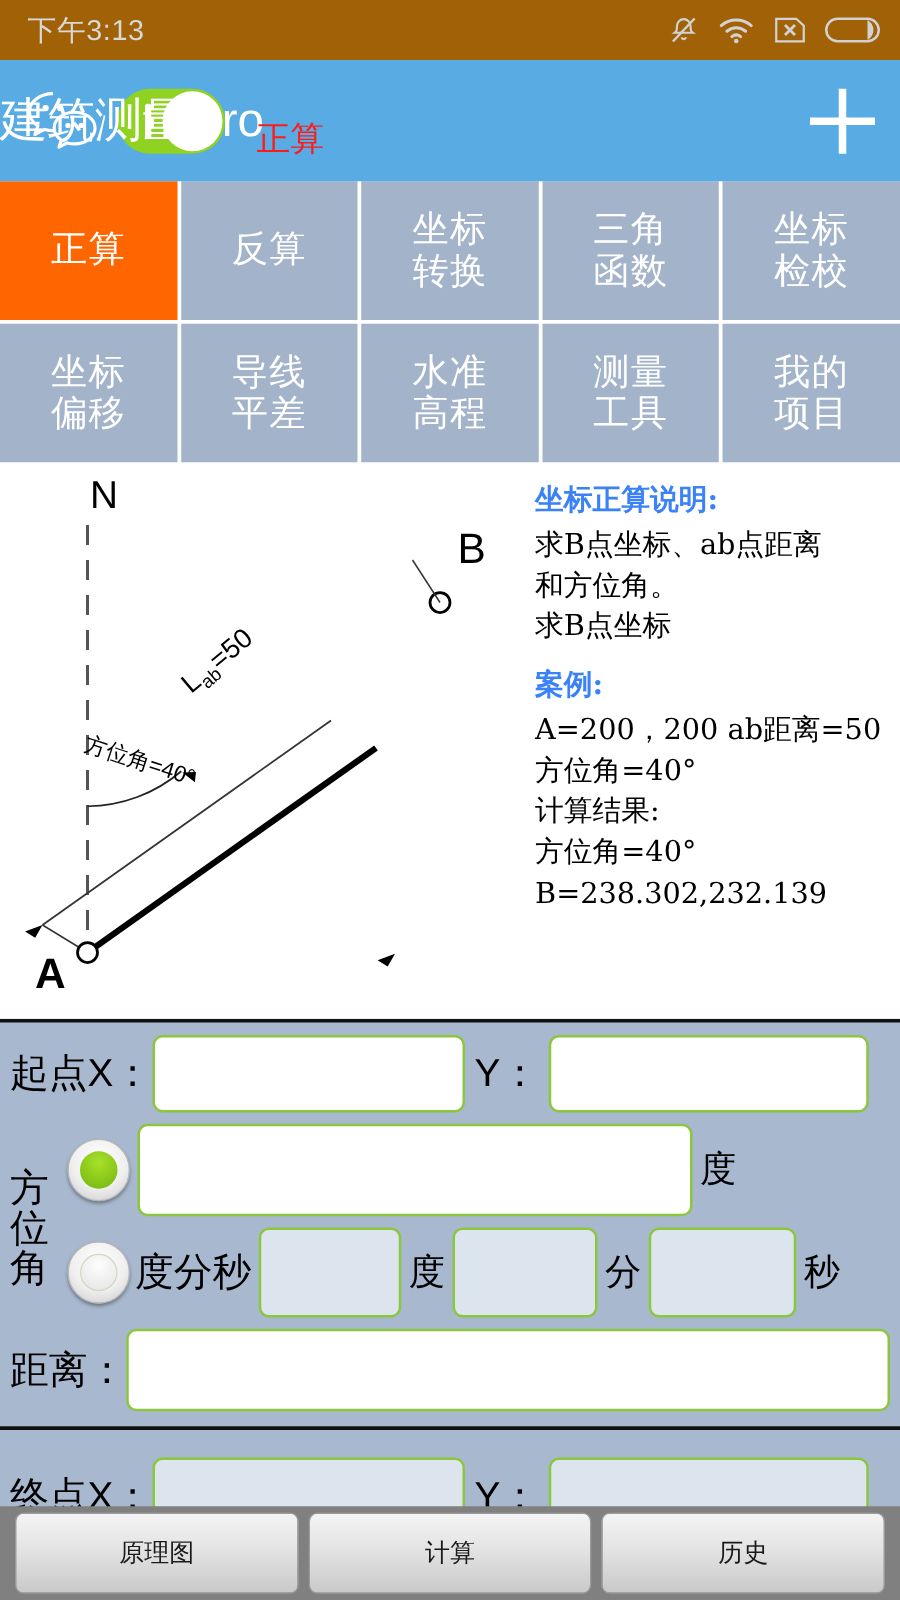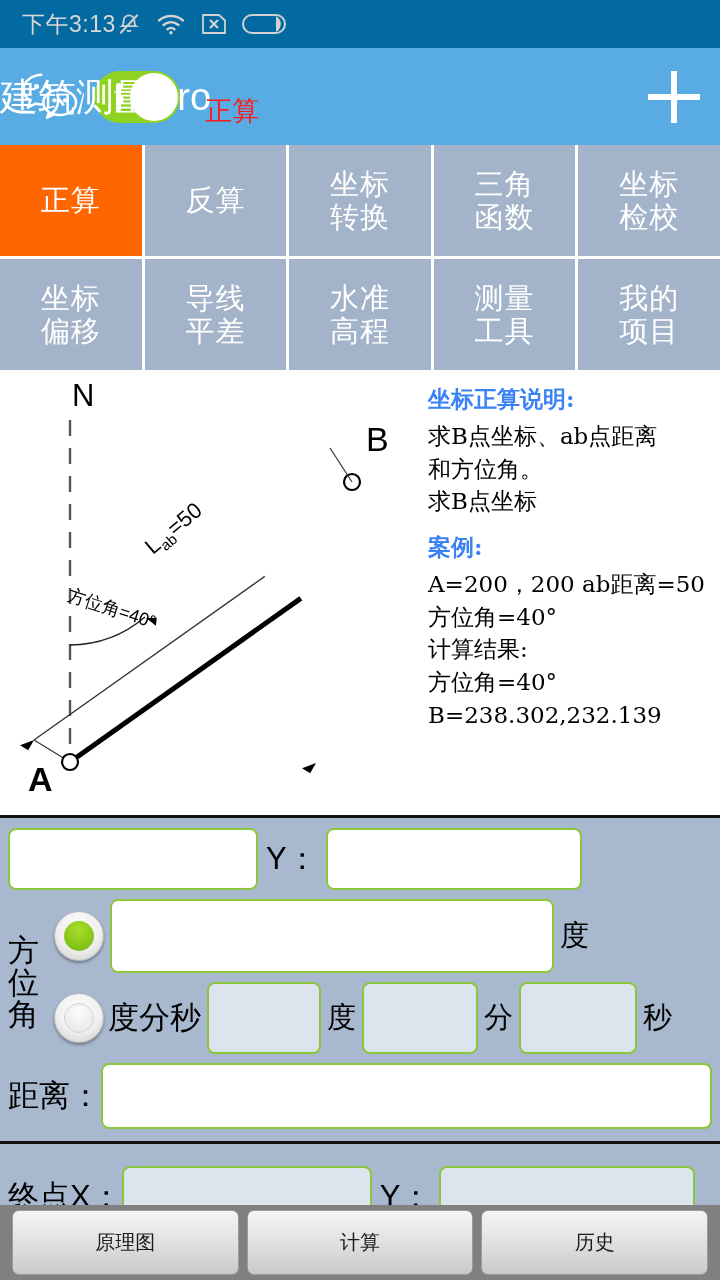--- a/index.html
+++ b/index.html
@@ -5,22 +5,22 @@
   * { margin:0; padding:0; box-sizing:border-box; }
   html,body {
     width:720px; height:1280px;
     font-family:"Liberation Sans","DejaVu Sans",sans-serif;
     background:#fff; overflow:hidden;
   }
   #app { position:relative; width:720px; height:1280px; }
 
   
   .statusbar {
-    height:48px; background:#0369a1; color:#d2d2d2;
-    display:flex; align-items:center; 
+    height:48px; background:#a16207; color:#d2d2d2;
+    display:flex; align-items:center; justify-content:space-between;
     padding:0 14px 0 22px;
   }
   .status-time { font-size:23px; letter-spacing:.5px; color:#d8d8d8; }
   .status-icons { display:flex; align-items:center; gap:14px; }
   .status-icons svg { display:block; }
 
   
   .header {
     height:97px; background:#58ace3; position:relative;
     display:flex; align-items:center; padding:0 20px;
@@ -297,20 +297,21 @@
       <div class="desc-line">方位角=40°</div>
       <div class="desc-line">计算结果:</div>
       <div class="desc-line">方位角=40°</div>
       <div class="desc-line">B=238.302,232.139</div>
     </div>
   </div>
 
   <div class="form">
 
     <div class="row">
+      <span class="lbl">起点X：</span>
       <input class="inp" style="width: 250px;" type="text" value="">
       <span class="lbl" style="padding:0 8px;">Y：</span>
       <input class="inp" style="width: 256px;" type="text" value="">
     </div>
 
     <div class="azimuth-block">
       <div class="az-label">
         <span>方</span>
         <span>位</span>
         <span>角</span>

